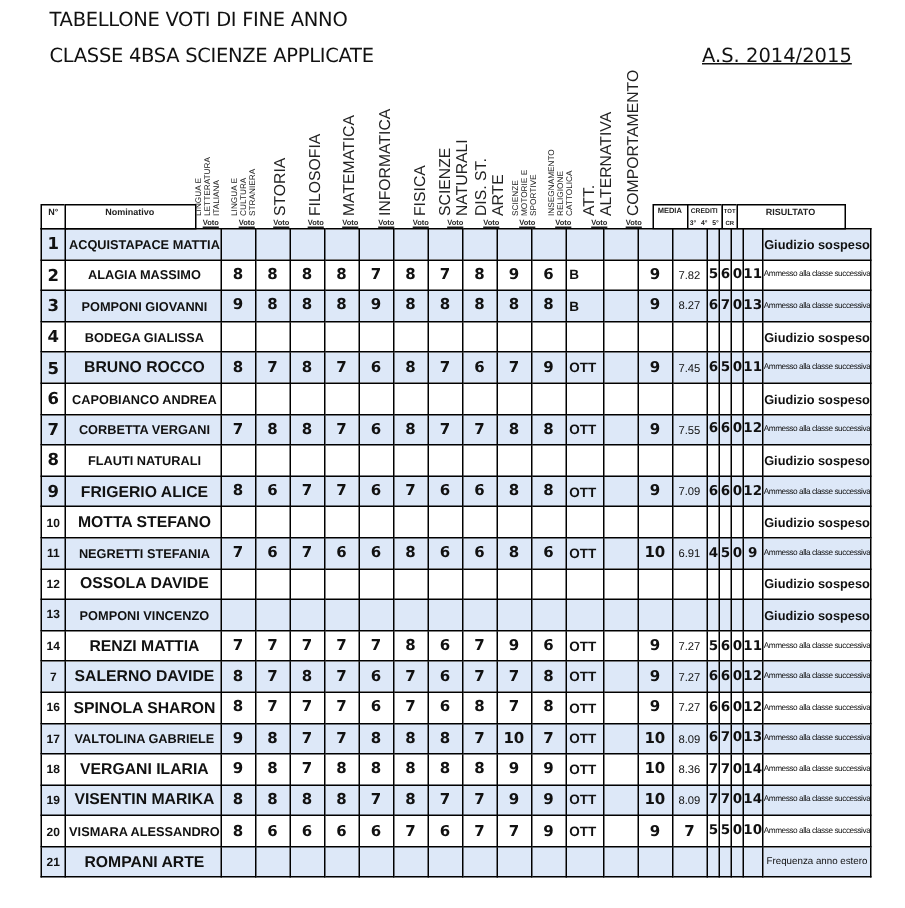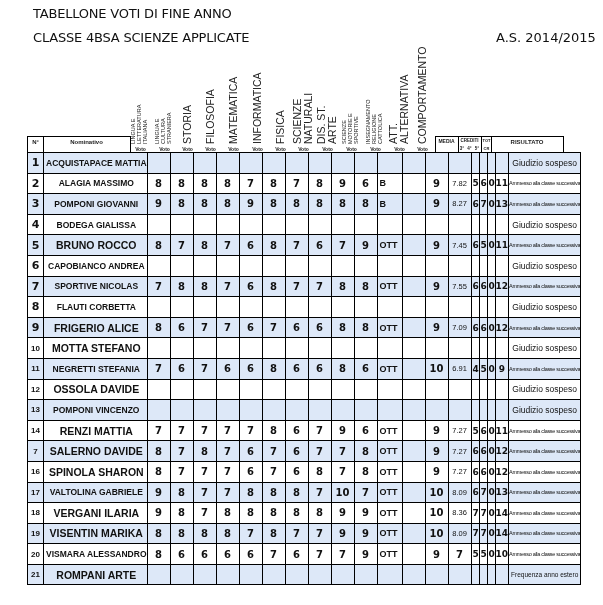--- a/index.html
+++ b/index.html
@@ -1,20 +1,20 @@
 <!DOCTYPE html>
 <html><head>
 <meta charset="utf-8">
 <style>
   html, body { margin: 0; padding: 0; background: #ffffff; }
   body { width: 603px; height: 605px; position: relative; overflow: hidden;
          font-family: "DejaVu Sans", sans-serif; color: #111; }
   .title1 { position: absolute; left: 33px; top: 6px; font-size: 13px; letter-spacing: -0.2px; }
   .title2 { position: absolute; left: 33px; top: 30px; font-size: 13px; letter-spacing: -0.2px; }
-  .year   { position: absolute; left: 496px; top: 30px; font-size: 13px; }
+  .year   { position: absolute; left: 468px; top: 30px; font-size: 13px; text-decoration: underline; }
 
   
   .subj { position: absolute; bottom: 455px; width: 23px; height: 110px; }
   .subj span { position: absolute; left: 50%; bottom: 0; transform-origin: 0 0;
                transform: rotate(-90deg); white-space: pre; font-family: "Liberation Sans", sans-serif;
                color: #222; line-height: 1.0; }
   .subj.big span { font-size: 10.5px; }
   .subj.small span { font-size: 5.5px; line-height: 1.05; }
 
   .voto-lbl { position: absolute; top: 146px; width: 23px; text-align: center;
@@ -35,21 +35,21 @@
   td.name { width: 85px; text-align: center; padding-left: 2px !important;
             font-family: "Liberation Sans", sans-serif !important; font-size: 8.5px !important; white-space: nowrap; overflow: hidden; }
   td.name.big { font-size: 10.5px !important; font-family: Liberation Serif, serif; letter-spacing: 0px; }
   td.v { width: 22px; }
   td.rel { text-align: left !important; padding-left: 2px !important; font-family: "Liberation Sans", sans-serif !important; font-size: 9px !important; }
   td.media { width: 22px; font-family: "Liberation Sans", sans-serif !important; font-weight: normal !important; font-size: 7.5px !important; margin-left: 24px; }
   td.media.big { font-size: 10px !important; font-weight: bold !important; font-family: "DejaVu Sans", sans-serif !important; }
   td.cr { width: 7px; font-size: 9px !important; letter-spacing: -1px; }
   td.tot { width: 10px; font-size: 9px !important; }
   td.res { width: 70px; font-family: "Liberation Sans", sans-serif !important; white-space: nowrap; overflow: hidden; }
-  td.res.susp { font-size: 8.5px !important; font-weight: normal; }
+  td.res.susp { font-size: 8.5px !important; font-weight: bold; }
   td.res.amm { font-size: 5.5px !important; font-weight: normal !important; letter-spacing: -0.3px; }
   td.res.freq { font-size: 6.5px !important; font-weight: normal !important; }
 </style>
 </head>
 <body>
 
 <div class="title1">TABELLONE VOTI DI FINE ANNO</div>
 <div class="title2">CLASSE 4BSA SCIENZE APPLICATE</div>
 <div class="year">A.S. 2014/2015</div>
 
@@ -275,21 +275,21 @@
         <td class="v"></td>
         <td class="media"></td>
         <td class="cr"></td>
         <td class="cr"></td>
         <td class="cr"></td>
         <td class="tot"></td>
         <td class="res susp">Giudizio sospeso</td>
       </tr>
       <tr class="alt">
         <td class="num">7</td>
-        <td class="name">SPORTIVE NICOLAS</td>
+        <td class="name">CORBETTA VERGANI</td>
         <td class="v">7</td>
         <td class="v">8</td>
         <td class="v">8</td>
         <td class="v">7</td>
         <td class="v">6</td>
         <td class="v">8</td>
         <td class="v">7</td>
         <td class="v">7</td>
         <td class="v">8</td>
         <td class="v">8</td>
@@ -298,21 +298,21 @@
         <td class="v">9</td>
         <td class="media">7.55</td>
         <td class="cr">6</td>
         <td class="cr">6</td>
         <td class="cr">0</td>
         <td class="tot">12</td>
         <td class="res amm">Ammesso alla classe successiva</td>
       </tr>
       <tr class="plain">
         <td class="num">8</td>
-        <td class="name">FLAUTI CORBETTA</td>
+        <td class="name">FLAUTI NATURALI</td>
         <td class="v"></td>
         <td class="v"></td>
         <td class="v"></td>
         <td class="v"></td>
         <td class="v"></td>
         <td class="v"></td>
         <td class="v"></td>
         <td class="v"></td>
         <td class="v"></td>
         <td class="v"></td>

